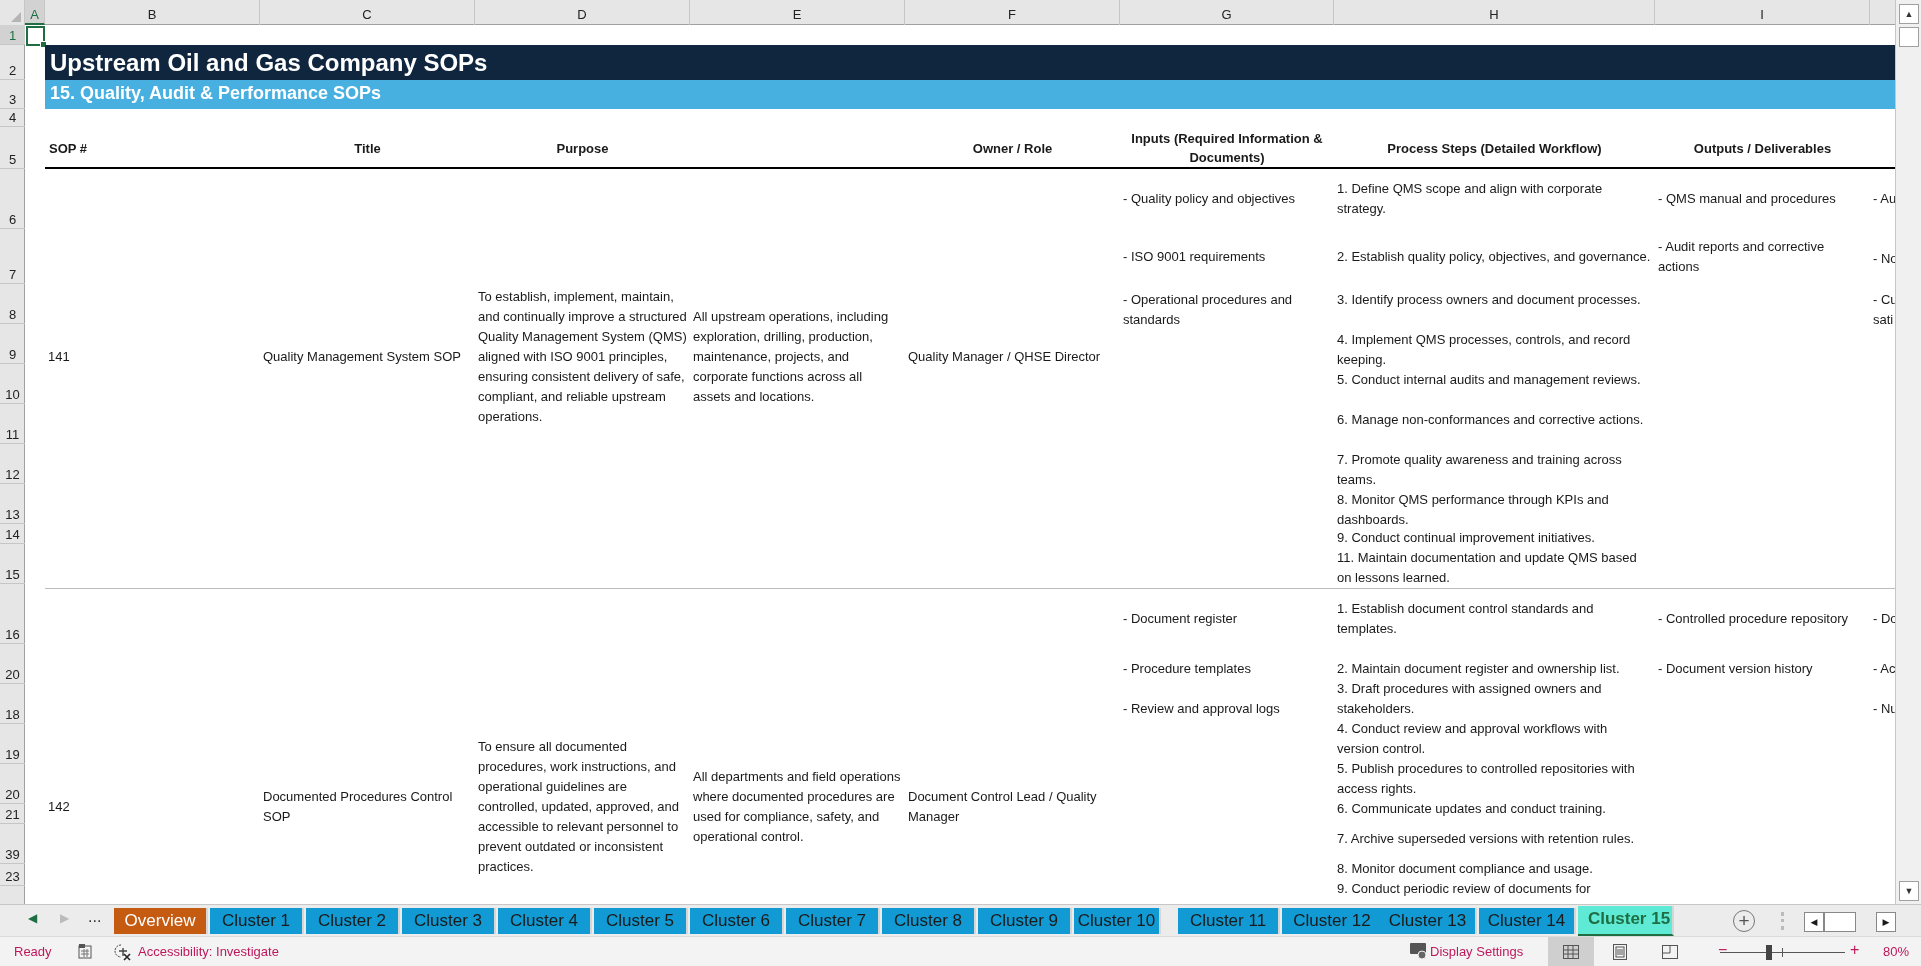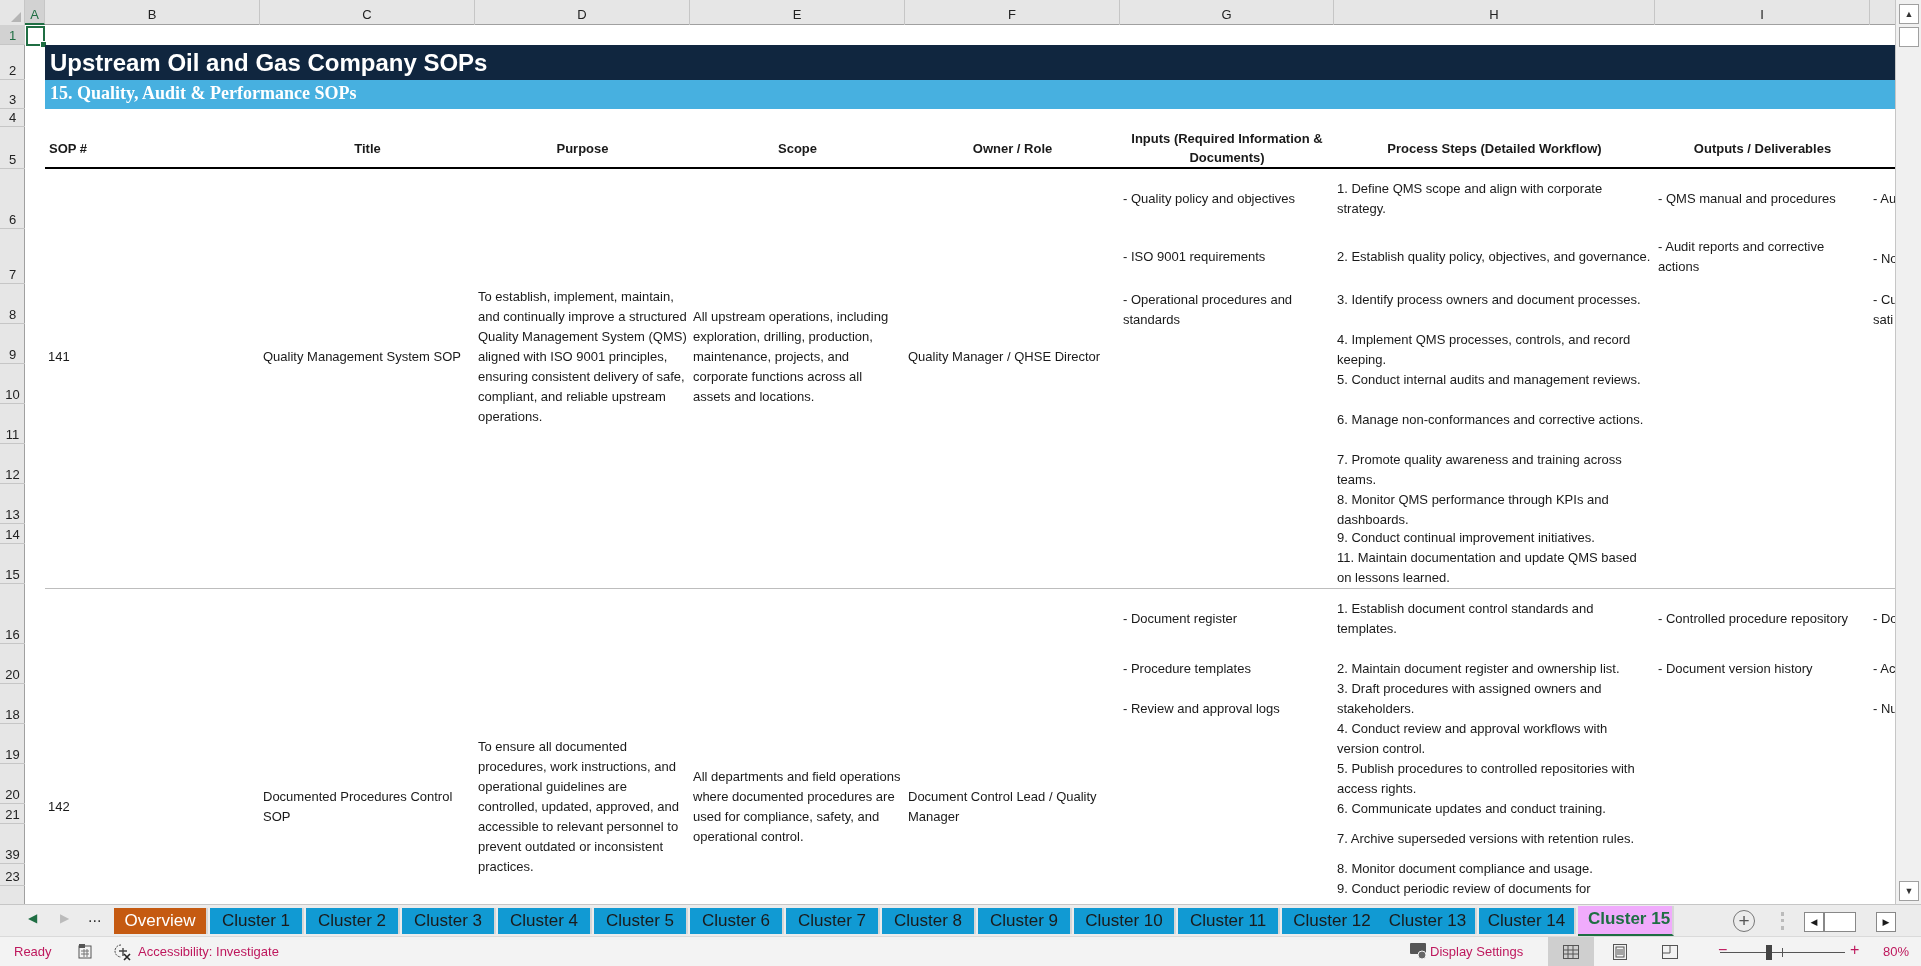--- a/index.html
+++ b/index.html
@@ -16,42 +16,42 @@
 
   .row-headers { position: absolute; left: 0; top: 25px; width: 25px; background: #e6e6e6; border-right: 1px solid #a0a0a0; height: 879px; }
   .row-h { position: absolute; left: 0; width: 25px; text-align: center; font-size: 13px; color: #222; border-bottom: 1px solid #c6c6c6; display: flex; align-items: flex-end; justify-content: center; padding-bottom: 1px; }
   .row-h.sel { color: #1f6e43; background: #d2d2d2; }
 
   .cells { position: absolute; left: 26px; top: 26px; width: 1869px; height: 878px; }
   .sel-cell { position: absolute; left: 0; top: 0; width: 19px; height: 20px; border: 2px solid #1f6e43; }
   .sel-cell::after { content: ""; position: absolute; right: -4px; bottom: -4px; width: 5px; height: 5px; background: #1f6e43; border: 1px solid #fff; }
 
   .banner-title { position: absolute; left: 19px; top: 19px; width: 1850px; height: 35px; background: #10263f; color: #fff; font-weight: bold; font-size: 24px; line-height: 35px; padding-left: 5px; }
-  .banner-sub { position: absolute; left: 19px; top: 54px; width: 1850px; height: 29px; background: #47b0e0; color: #fff; font-weight: bold; font-size: 18px; line-height: 27px; padding-left: 5px; font-family: Liberation Serif, serif; }
+  .banner-sub { position: absolute; left: 19px; top: 54px; width: 1850px; height: 29px; background: #47b0e0; color: #fff; font-weight: bold; font-size: 18px; line-height: 27px; padding-left: 5px; }
 
   .hdr { position: absolute; top: 101px; height: 42px; display: flex; align-items: center; justify-content: center; text-align: center; font-weight: bold; font-size: 13px; line-height: 19px; }
   .hdr.left { justify-content: flex-start; padding-left: 4px; }
   .hdr-line { position: absolute; left: 19px; top: 141px; width: 1850px; height: 2px; background: #000; }
   .rec-line { position: absolute; left: 19px; width: 1850px; height: 1px; background: #bdbdbd; }
 
   .cell { position: absolute; font-size: 13px; line-height: 20px; padding: 0 3px; overflow: hidden; white-space: normal; }
   .cell.v { display: flex; align-items: center; }
   .cell.clip { white-space: nowrap; }
 
   
   .vscroll { position: absolute; left: 1895px; top: 0; width: 26px; height: 904px; background: #f0f0f0; border-left: 1px solid #c6c6c6; }
   .vscroll .btn { position: absolute; left: 3px; width: 20px; height: 20px; border: 1px solid #a0a0a0; background: #fff; font-size: 9px; line-height: 18px; text-align: center; color: #333; }
   .vscroll .thumb { position: absolute; left: 3px; top: 27px; width: 20px; height: 20px; background: #fff; border: 1px solid #a0a0a0; }
 
   
   .tabbar { position: absolute; left: 0; top: 904px; width: 1921px; height: 32px; background: #ececec; border-top: 1px solid #c6c6c6; }
   .tab-nav { position: absolute; top: 6px; font-size: 12px; color: #1f6e43; }
   .tab { position: absolute; top: 3px; height: 26px; line-height: 26px; text-align: center; font-size: 17px; color: #1b1b1b; background: #119ad3; border-right: 2px solid #d6d6d6; }
   .tab.overview { background: #c55a11; color: #fff; }
-  .tab.active { background: #f0abfc; color: #1f6e43; font-weight: bold; border-bottom: 2px solid #1f6e43; top: 1px; height: 30px; padding-left: 8px; }
+  .tab.active { background: #5eead4; color: #1f6e43; font-weight: bold; border-bottom: 2px solid #1f6e43; top: 1px; height: 30px; padding-left: 8px; }
   .add-sheet { position: absolute; left: 1733px; top: 5px; width: 22px; height: 22px; border: 1px solid #777; border-radius: 50%; text-align: center; line-height: 19px; font-size: 19px; color: #555; }
   .hs { position: absolute; top: 7px; height: 20px; border: 1px solid #888; background: #fff; }
 
   
   .statusbar { position: absolute; left: 0; top: 936px; width: 1921px; height: 30px; background: #f3f3f3; border-top: 1px solid #dadada; font-size: 13px; color: #be185d; }
   .sb { position: absolute; top: 7px; }
   .view-btn { position: absolute; top: 0; width: 46px; height: 30px; display: flex; align-items: center; justify-content: center; }
   .view-btn.on { background: #cfcfcf; }
 </style>
 </head>
@@ -102,21 +102,20 @@
 
   <div class="cells">
     <div class="sel-cell"></div>
 
     <div class="banner-title">Upstream Oil and Gas Company SOPs</div>
     <div class="banner-sub">15. Quality, Audit &amp; Performance SOPs</div>
 
     <div class="hdr left" style="left:19px;width:215px">SOP #</div>
     <div class="hdr" style="left:234px;width:215px">Title</div>
     <div class="hdr" style="left:449px;width:215px">Purpose</div>
-    <div class="hdr" style="left:664px;width:215px">Scope</div>
     <div class="hdr" style="left:879px;width:215px">Owner / Role</div>
     <div class="hdr" style="left:1094px;width:214px;padding:0 10px">Inputs (Required Information &amp; Documents)</div>
     <div class="hdr" style="left:1308px;width:321px">Process Steps (Detailed Workflow)</div>
     <div class="hdr" style="left:1629px;width:215px">Outputs / Deliverables</div>
     <div class="hdr-line"></div>
 
     <div>
       <div class="cell v" style="left:19px;top:143px;width:215px;height:376px">
           <span>141</span>
         </div>
@@ -213,21 +212,21 @@
   <div class="tab overview" style="left:114px;width:94px">Overview</div>
   <div class="tab" style="left:210px;width:94px">Cluster 1</div>
   <div class="tab" style="left:306px;width:94px">Cluster 2</div>
   <div class="tab" style="left:402px;width:94px">Cluster 3</div>
   <div class="tab" style="left:498px;width:94px">Cluster 4</div>
   <div class="tab" style="left:594px;width:94px">Cluster 5</div>
   <div class="tab" style="left:690px;width:94px">Cluster 6</div>
   <div class="tab" style="left:786px;width:94px">Cluster 7</div>
   <div class="tab" style="left:882px;width:94px">Cluster 8</div>
   <div class="tab" style="left:978px;width:94px">Cluster 9</div>
-  <div class="tab" style="left:1074px;width:102px">Cluster 10</div>
+  <div class="tab" style="left:1074px;width:87px">Cluster 10</div>
   <div class="tab" style="left:1178px;width:102px">Cluster 11</div>
   <div class="tab" style="left:1282px;width:102px">Cluster 12</div>
   <div class="tab" style="left:1380px;width:97px">Cluster 13</div>
   <div class="tab" style="left:1479px;width:97px">Cluster 14</div>
   <div class="tab active" style="left:1578px;width:96px">Cluster 15</div>
 
   <div class="add-sheet">+</div>
   <div style="position:absolute;left:1781px;top:7px;width:3px;height:18px;border-left:3px dotted #bbb"></div>
   <div class="hs" style="left:1804px;width:20px;font-size:9px;line-height:18px;text-align:center">◀</div>
   <div class="hs" style="left:1824px;width:32px"></div>

